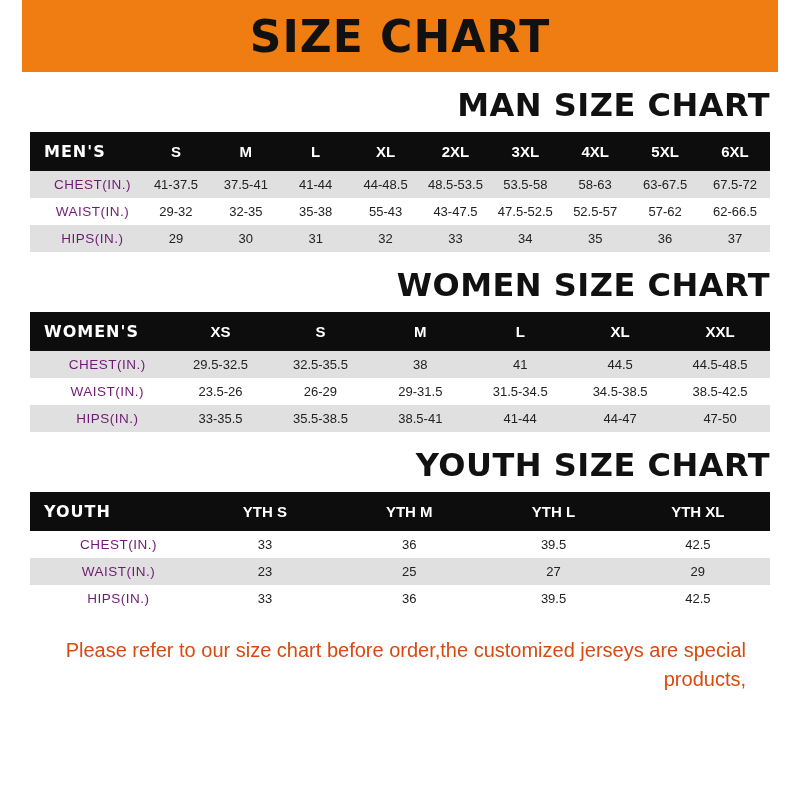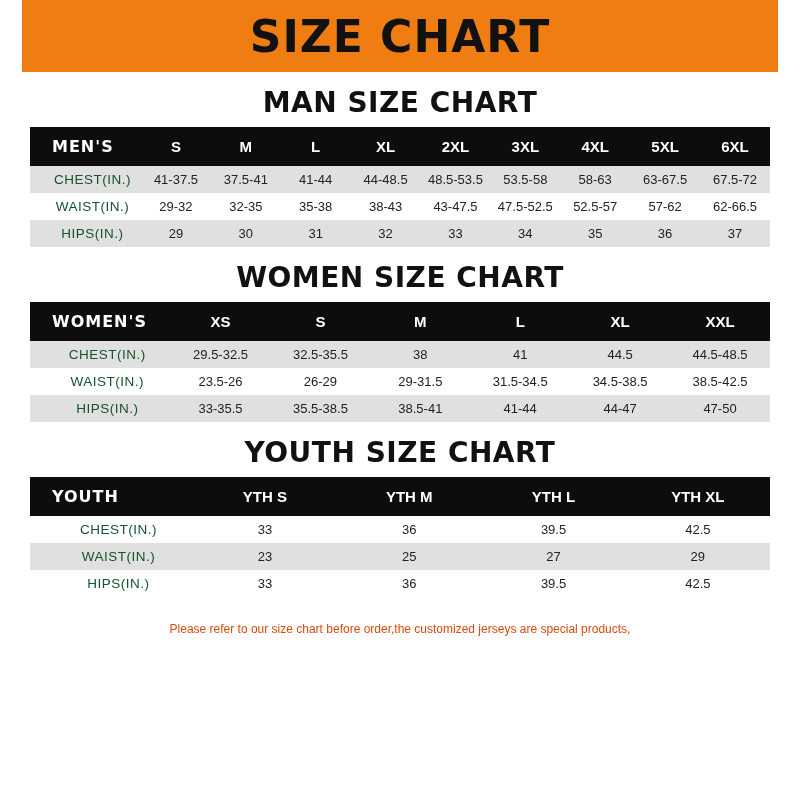--- a/index.html
+++ b/index.html
@@ -44,24 +44,24 @@
     font-size: 44px;
     letter-spacing: 1px;
     color: #111111;
     z-index: 2;
   }
   .content {
     padding: 0 30px;
     box-sizing: border-box;
   }
   .section-title {
-    text-align: center;
+    text-align: right;
     font-family: "DejaVu Sans", sans-serif;
     font-weight: bold;
-    font-size: 28px;
+    font-size: 32px;
     color: #111111;
     margin: 14px 0 8px 0;
     letter-spacing: 0.5px;
   }
   table.size-table {
     width: 100%;
     border-collapse: collapse;
     table-layout: fixed;
   }
   table.size-table td, table.size-table th {
@@ -73,45 +73,45 @@
   }
   table.size-table thead th {
     background: #0d0d0d;
     color: #ffffff;
     font-size: 15px;
     font-weight: bold;
     padding: 10px 2px;
   }
   table.size-table thead th.rowlabel {
     text-align: left;
-    padding-left: 22px;
+    padding-left: 14px;
     font-family: "DejaVu Sans", sans-serif;
     letter-spacing: 1px;
     font-size: 16px;
   }
   table.size-table tbody tr.alt-light { background: #e0e0e0; }
   table.size-table tbody tr.alt-white { background: #ffffff; }
   table.size-table tbody td.rowlabel {
     font-size: 13.5px;
-    color: #14532d;
+    color: #701a75;
     letter-spacing: 0.5px;
     padding-left: 16px;
   }
   
   .men-table col.c0 { width: 15%; }
   .women-table col.c0 { width: 19%; }
   .youth-table col.c0 { width: 22%; }
 
   .footer-note {
     margin-top: 14px;
     padding: 10px 24px 0 24px;
     color: #d94a0e;
-    font-size: 12px;
+    font-size: 20px;
     line-height: 1.45;
-    text-align: center;
+    text-align: right;
     font-family: "Liberation Sans", sans-serif;
   }
   .footer-line { display: block; }
 </style>
 </head>
 <body>
 
 <div class="page">
 
   <div class="header-band">
@@ -161,21 +161,21 @@
           <td>53.5-58</td>
           <td>58-63</td>
           <td>63-67.5</td>
           <td>67.5-72</td>
         </tr>
         <tr class="alt-white">
           <td class="rowlabel">WAIST(IN.)</td>
           <td>29-32</td>
           <td>32-35</td>
           <td>35-38</td>
-          <td>38-43</td>
+          <td>55-43</td>
           <td>43-47.5</td>
           <td>47.5-52.5</td>
           <td>52.5-57</td>
           <td>57-62</td>
           <td>62-66.5</td>
         </tr>
         <tr class="alt-light">
           <td class="rowlabel">HIPS(IN.)</td>
           <td>29</td>
           <td>30</td>

